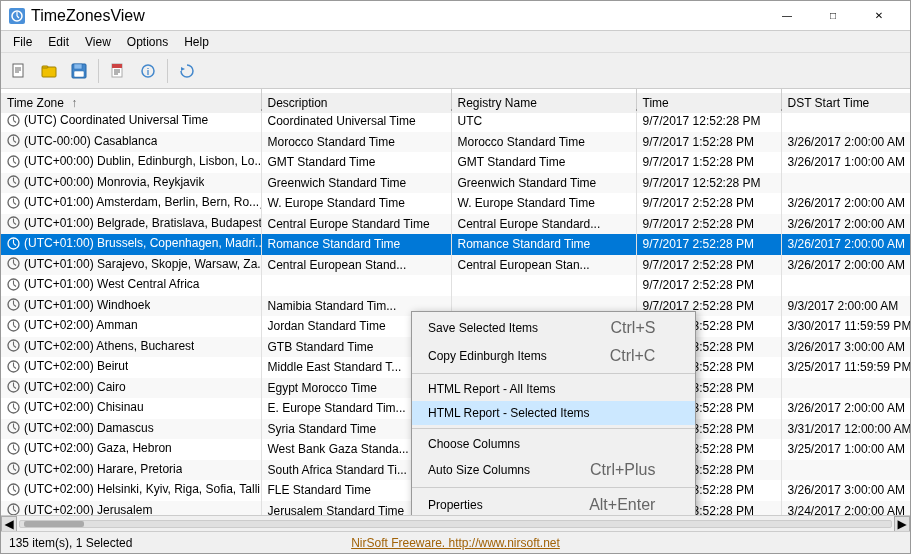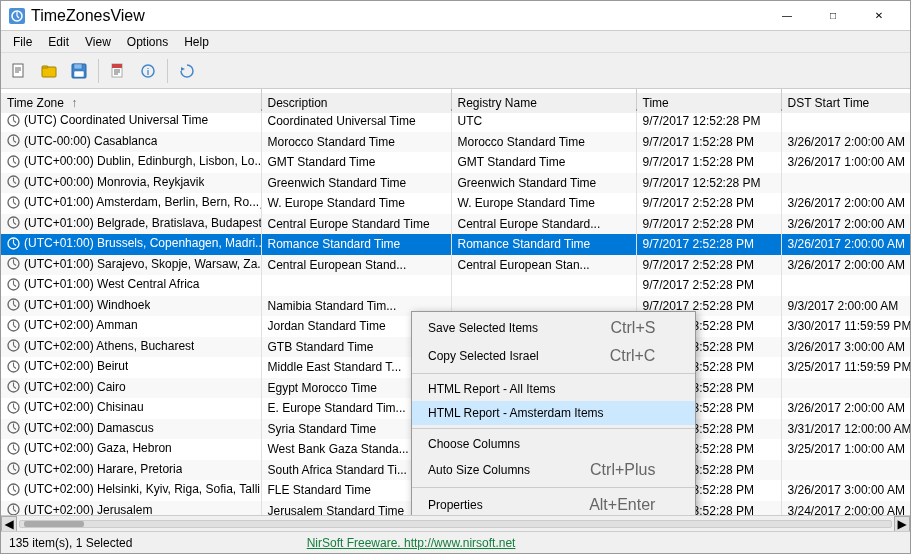--- a/index.html
+++ b/index.html
@@ -37,21 +37,21 @@
     .row-icon { display: inline-flex; align-items: center; gap: 4px; }
     
     .col-timezone { width: 260px; }
     .col-description { width: 190px; }
     .col-registry { width: 185px; }
     .col-time { width: 145px; }
     .col-dst { width: 145px; }
     
     .status-bar { height: 22px; background: #f0f0f0; border-top: 1px solid #ccc; display: flex; align-items: center; padding: 0 8px; font-size: 12px; }
     .status-left { flex: 1; color: #000; }
-    .status-center { flex: 1; text-align: left; color: #15803d; cursor: pointer; text-decoration: underline; }
+    .status-center { flex: 1; text-align: center; color: #a16207; cursor: pointer; text-decoration: underline; }
     .status-right { flex: 1; }
     
     
     .context-menu { position: absolute; background: #f0f0f0; border: 1px solid #999; box-shadow: 2px 2px 8px rgba(0,0,0,0.3); z-index: 100; min-width: 260px; padding: 2px 0; }
     .ctx-item { padding: 5px 40px 5px 16px; cursor: pointer; display: flex; justify-content: space-between; align-items: center; font-size: 12px; position: relative; gap: 40px; }
     .ctx-item .shortcut { color: #666; font-size: 16px; margin-left: 20px; }
     .ctx-separator { height: 1px; background: #ccc; margin: 3px 0; }
     .ctx-item-label { flex: 1; }
     
     .horizontal-scrollbar { height: 16px; background: #f0f0f0; border-top: 1px solid #ccc; display: flex; align-items: center; }
@@ -487,30 +487,30 @@
     </tr>
           </tbody>
       </table>
 
       <div class="context-menu" style="top: 222px; left: 410px;">
       <div class="ctx-item">
         <span class="ctx-item-label">Save Selected Items</span>
         <span class="shortcut">Ctrl+S</span>
       </div>
           <div class="ctx-item">
-        <span class="ctx-item-label">Copy Selected Israel</span>
+        <span class="ctx-item-label">Copy Edinburgh Items</span>
         <span class="shortcut">Ctrl+C</span>
       </div>
           <div class="ctx-separator"></div>
           <div class="ctx-item">
         <span class="ctx-item-label">HTML Report - All Items</span>
 
       </div>
           <div class="ctx-item" style="background: rgb(204, 232, 255);">
-        <span class="ctx-item-label">HTML Report - Amsterdam Items</span>
+        <span class="ctx-item-label">HTML Report - Selected Items</span>
 
       </div>
           <div class="ctx-separator"></div>
           <div class="ctx-item">
         <span class="ctx-item-label">Choose Columns</span>
 
       </div>
           <div class="ctx-item">
         <span class="ctx-item-label">Auto Size Columns</span>
         <span class="shortcut">Ctrl+Plus</span>

